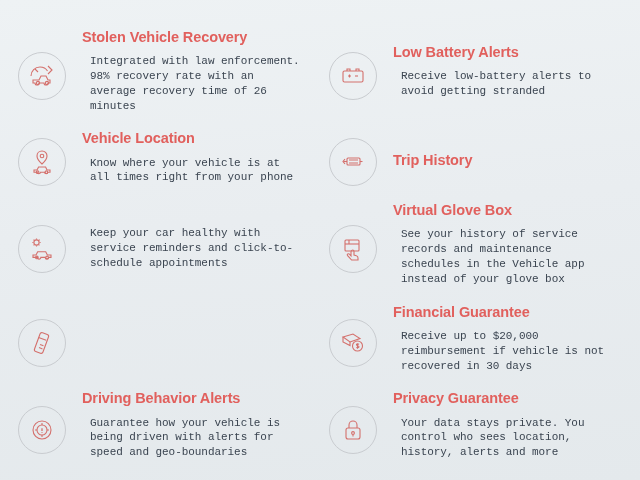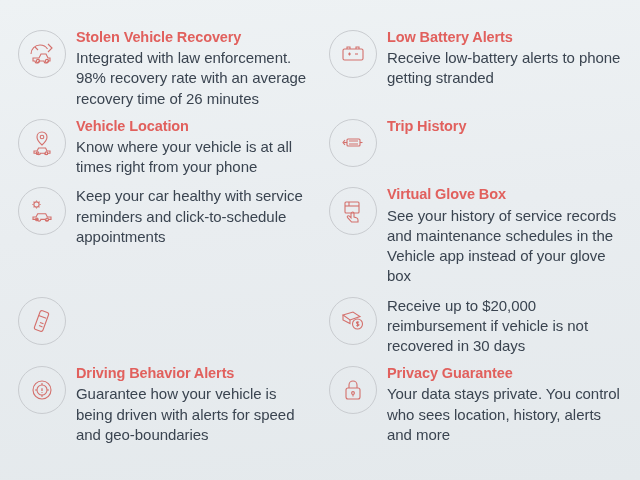--- a/index.html
+++ b/index.html
@@ -24,22 +24,22 @@
   .grid {
     display: grid;
     grid-template-columns: 1fr 1fr;
     column-gap: 18px;
     row-gap: 8px;
     height: 100%;
     align-content: start;
   }
   .feature {
     display: flex;
-    align-items: flex-start;
-    gap: 10px;
+    align-items: center;
+    gap: 16px;
   }
   .icon-wrap {
     flex: 0 0 auto;
     width: 46px;
     height: 46px;
     border-radius: 50%;
     border: 1px solid #c9ccd0;
     display: flex;
     align-items: center;
     justify-content: center;
@@ -57,24 +57,25 @@
   .ftitle {
     color: #e1605d;
     font-size: 14.5px;
     font-weight: bold;
     line-height: 1.18;
     margin: 0 0 2px 0;
     letter-spacing: -0.1px;
   }
   .fdesc {
     color: #3a4450;
-    font-size: 15px;
+    font-size: 11px;
     line-height: 1.35;
-    margin: 0;
+    margin: 8px;
     letter-spacing: -0.05px;
+    font-family: Liberation Mono, monospace;
   }
 </style>
 </head>
 <body>
 
 <div class="page">
   <div class="grid">
 
     <div class="feature">
       <div class="icon-wrap">
@@ -97,21 +98,21 @@
       <div class="icon-wrap">
         <svg width="30" height="30" viewBox="0 0 30 30" fill="none" stroke="#d4706c" stroke-width="1.1">
           <rect x="5" y="10" width="20" height="11" rx="1.5"></rect>
           <path d="M9 10V8h3v2M18 10V8h3v2"></path>
           <path d="M10 15h3M11.5 13.5v3"></path>
           <path d="M17 15h3"></path>
         </svg>
       </div>
       <div class="ftext">
         <p class="ftitle">Low Battery Alerts</p>
-        <p class="fdesc">Receive low-battery alerts to phone getting stranded</p>
+        <p class="fdesc">Receive low-battery alerts to avoid getting stranded</p>
       </div>
     </div>
 
     <div class="feature">
       <div class="icon-wrap">
         <svg width="30" height="30" viewBox="0 0 30 30" fill="none" stroke="#d4706c" stroke-width="1.1">
           <path d="M15 4c-2.8 0-5 2.2-5 5 0 3.6 5 8 5 8s5-4.4 5-8c0-2.8-2.2-5-5-5z"></path>
           <circle cx="15" cy="9" r="1.8"></circle>
           <path d="M7 23h3l1.6-3h7L20 23h3v2.2h-2.2a1.6 1.6 0 1 1-3.2 0h-4.2a1.6 1.6 0 1 1-3.2 0H7z"></path>
           <circle cx="10.6" cy="25.2" r="1.3"></circle>
@@ -183,20 +184,21 @@
     <div class="feature">
       <div class="icon-wrap">
         <svg width="30" height="30" viewBox="0 0 30 30" fill="none" stroke="#d4706c" stroke-width="1.1">
           <path d="M5 9l10-3 7 4.5L12 14z"></path>
           <path d="M5 9v5l7 3.5V14"></path>
           <circle cx="19.5" cy="18" r="5"></circle>
           <path d="M19.5 15.3v5.4M21 16.3c-.5-.5-2.6-.8-2.6.5 0 1.2 2.6.7 2.6 2 0 1.3-2.1 1-2.6.5"></path>
         </svg>
       </div>
       <div class="ftext">
+        <p class="ftitle">Financial Guarantee</p>
         <p class="fdesc">Receive up to $20,000 reimbursement if vehicle is not recovered in 30 days</p>
       </div>
     </div>
 
     <div class="feature">
       <div class="icon-wrap">
         <svg width="30" height="30" viewBox="0 0 30 30" fill="none" stroke="#d4706c" stroke-width="1.1">
           <circle cx="15" cy="15" r="9"></circle>
           <circle cx="15" cy="15" r="5"></circle>
           <path d="M15 10v-2M15 22v-2M10 15H8M22 15h-2"></path>

